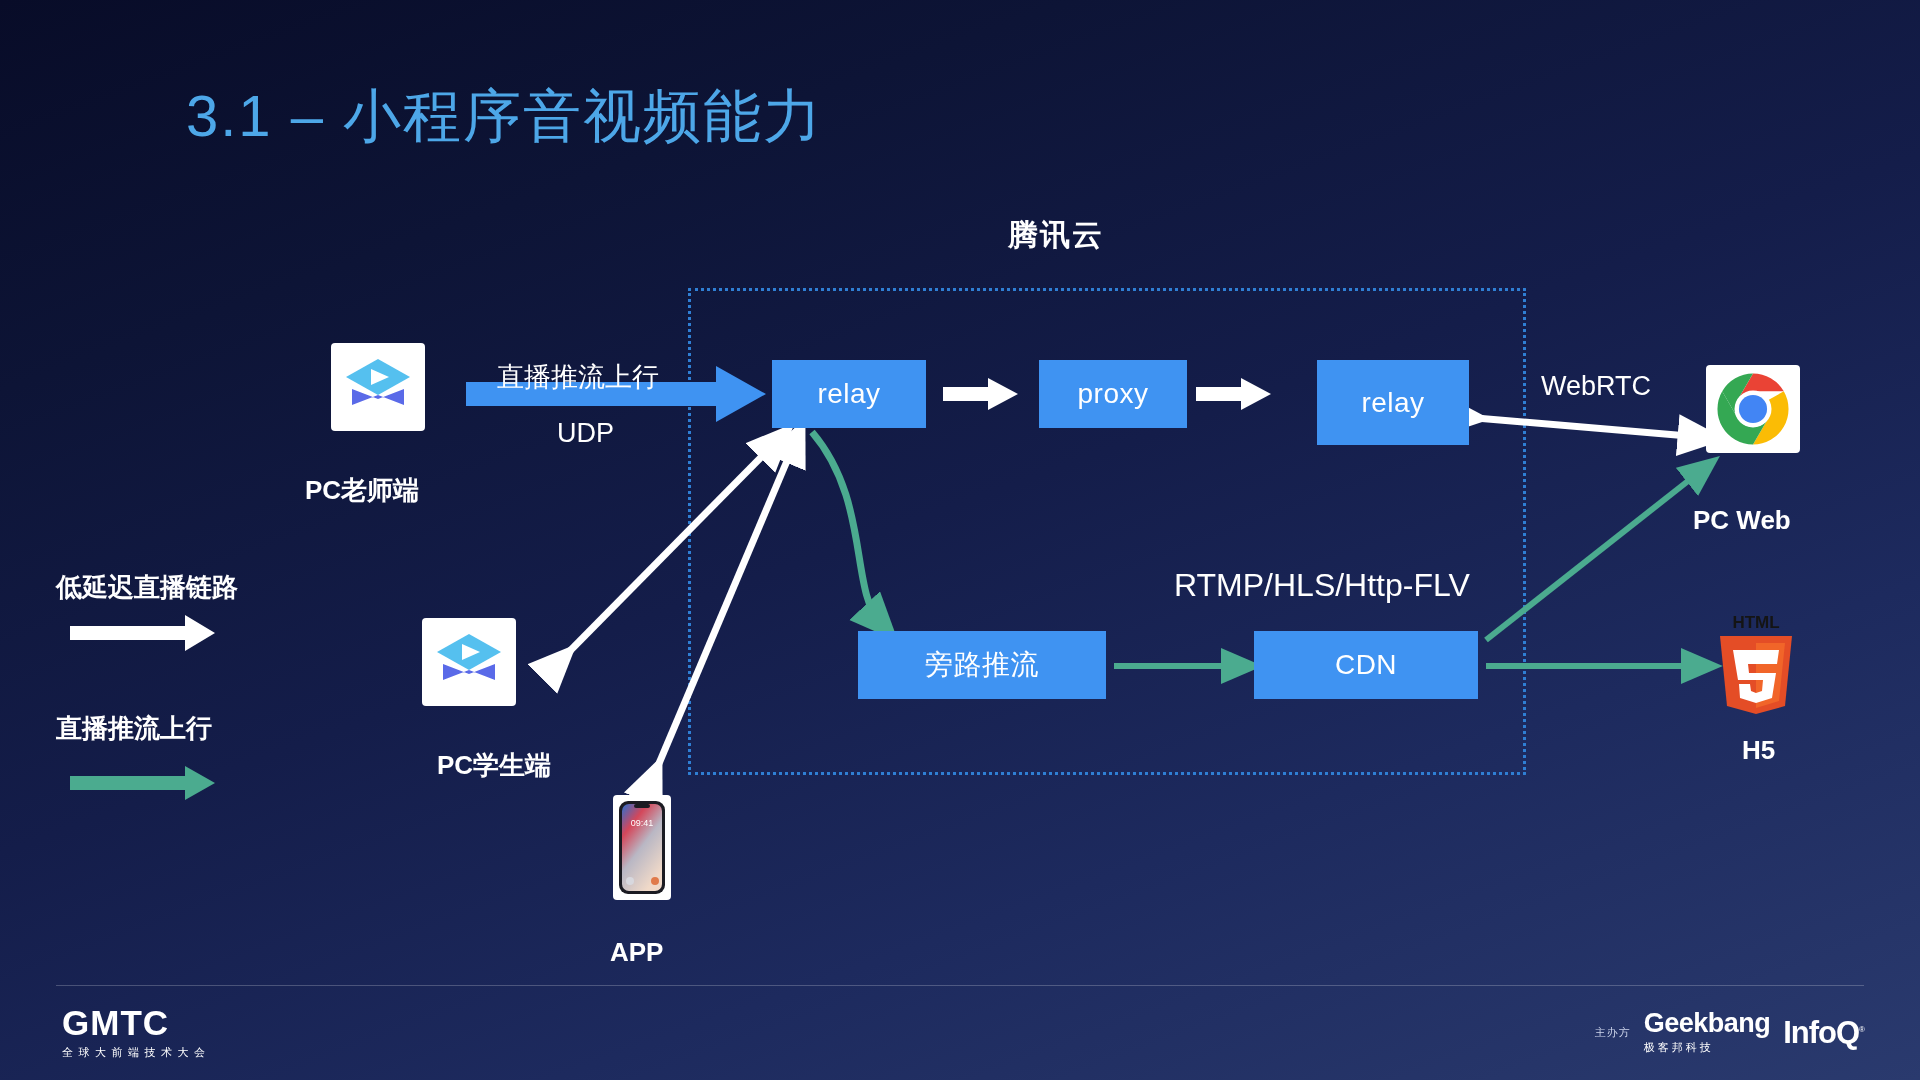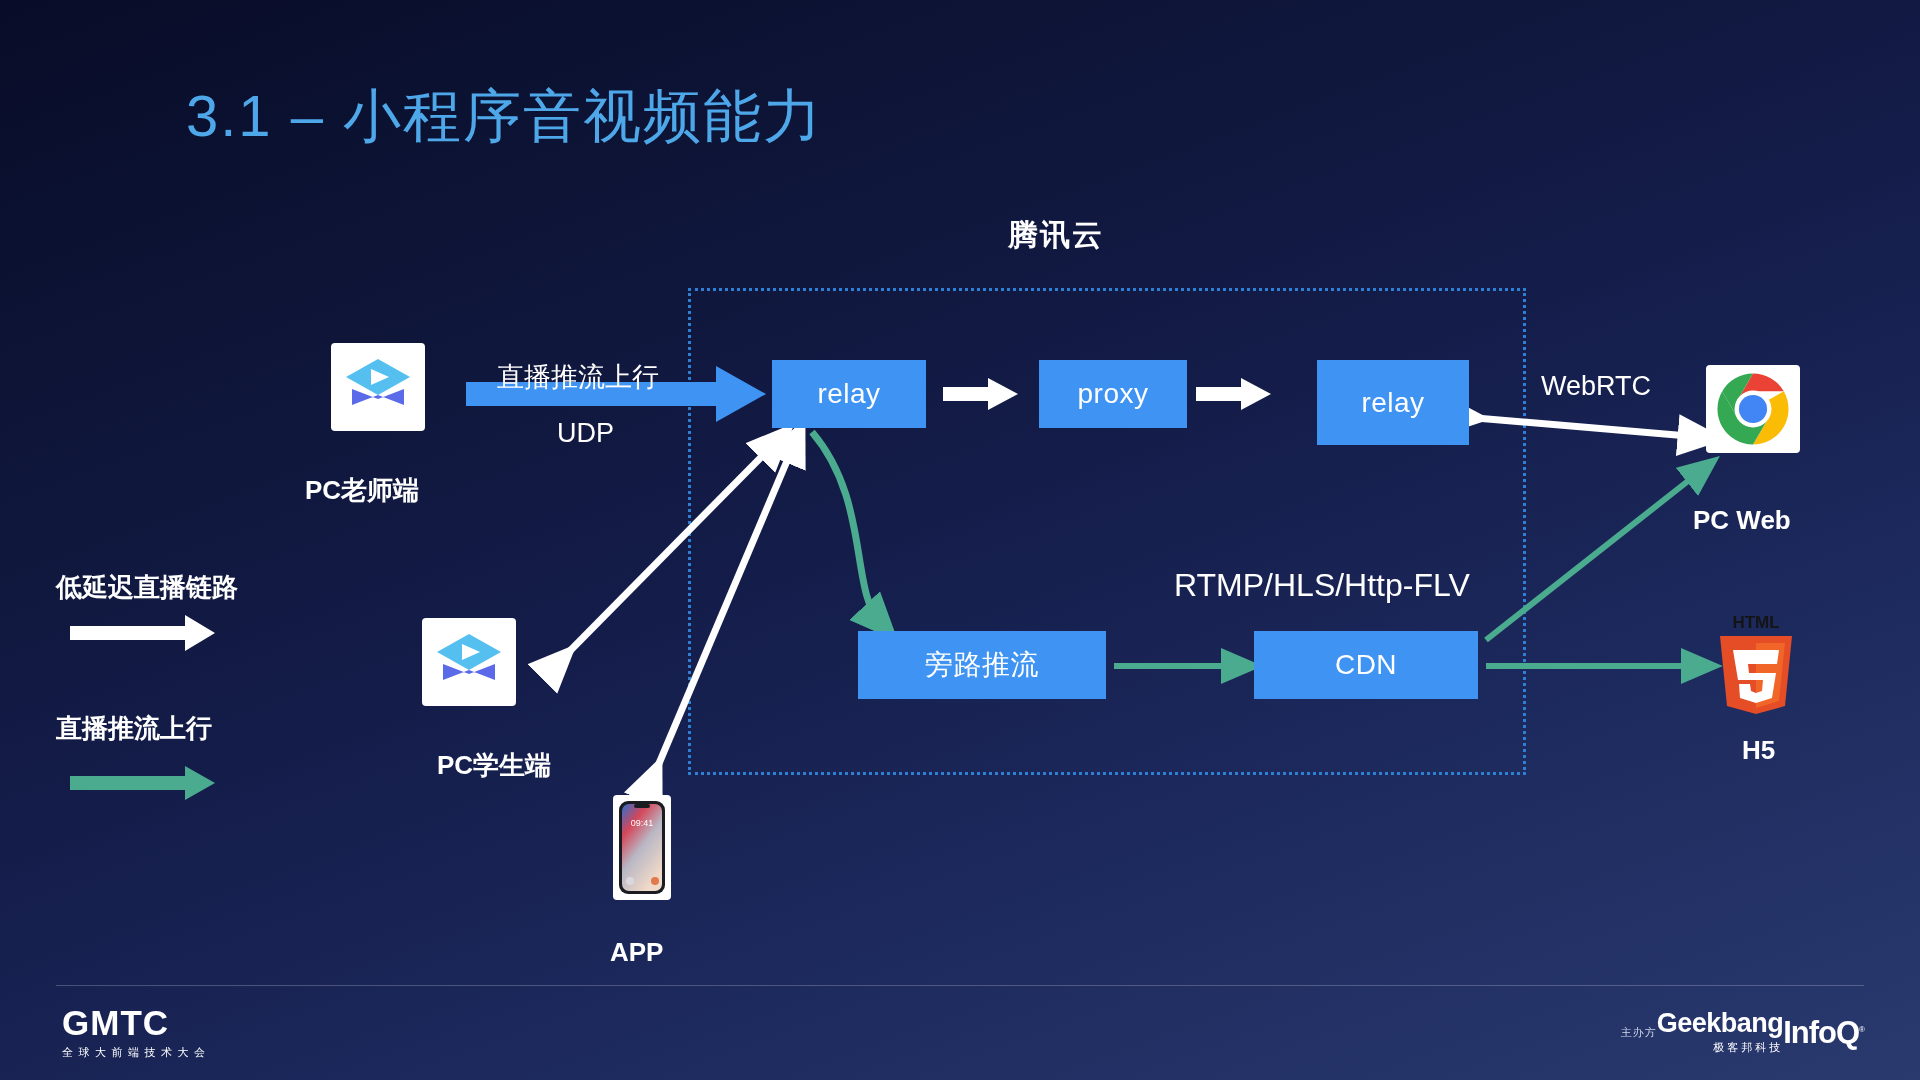--- a/index.html
+++ b/index.html
@@ -130,24 +130,24 @@
   #gmtc-main {
     font-size: 35px; font-weight: bold; color: #ffffff;
     letter-spacing: 1px; line-height: 1;
   }
   #gmtc-sub {
     font-size: 11px; color: #ffffff; letter-spacing: 5.5px;
     margin-top: 5px;
   }
   #sponsors {
     position: absolute; right: 56px; top: 1010px;
-    display: flex; align-items: center; 
+    display: flex; align-items: center; gap: 13px;
   }
   #sponsor-label { font-size: 11px; color: #cfd7ec; letter-spacing: 1px; }
-  #geekbang-wrap { text-align: right; }
+  #geekbang-wrap { text-align: left; }
   #geekbang-main {
     font-size: 27px; font-weight: bold; color: #ffffff; line-height: 1;
     letter-spacing: -0.5px;
   }
   #geekbang-sub {
     font-size: 11px; color: #ffffff; letter-spacing: 3px; margin-top: 3px;
   }
   #infoq {
     font-size: 31px; font-weight: bold; color: #ffffff; letter-spacing: -1px;
   }

